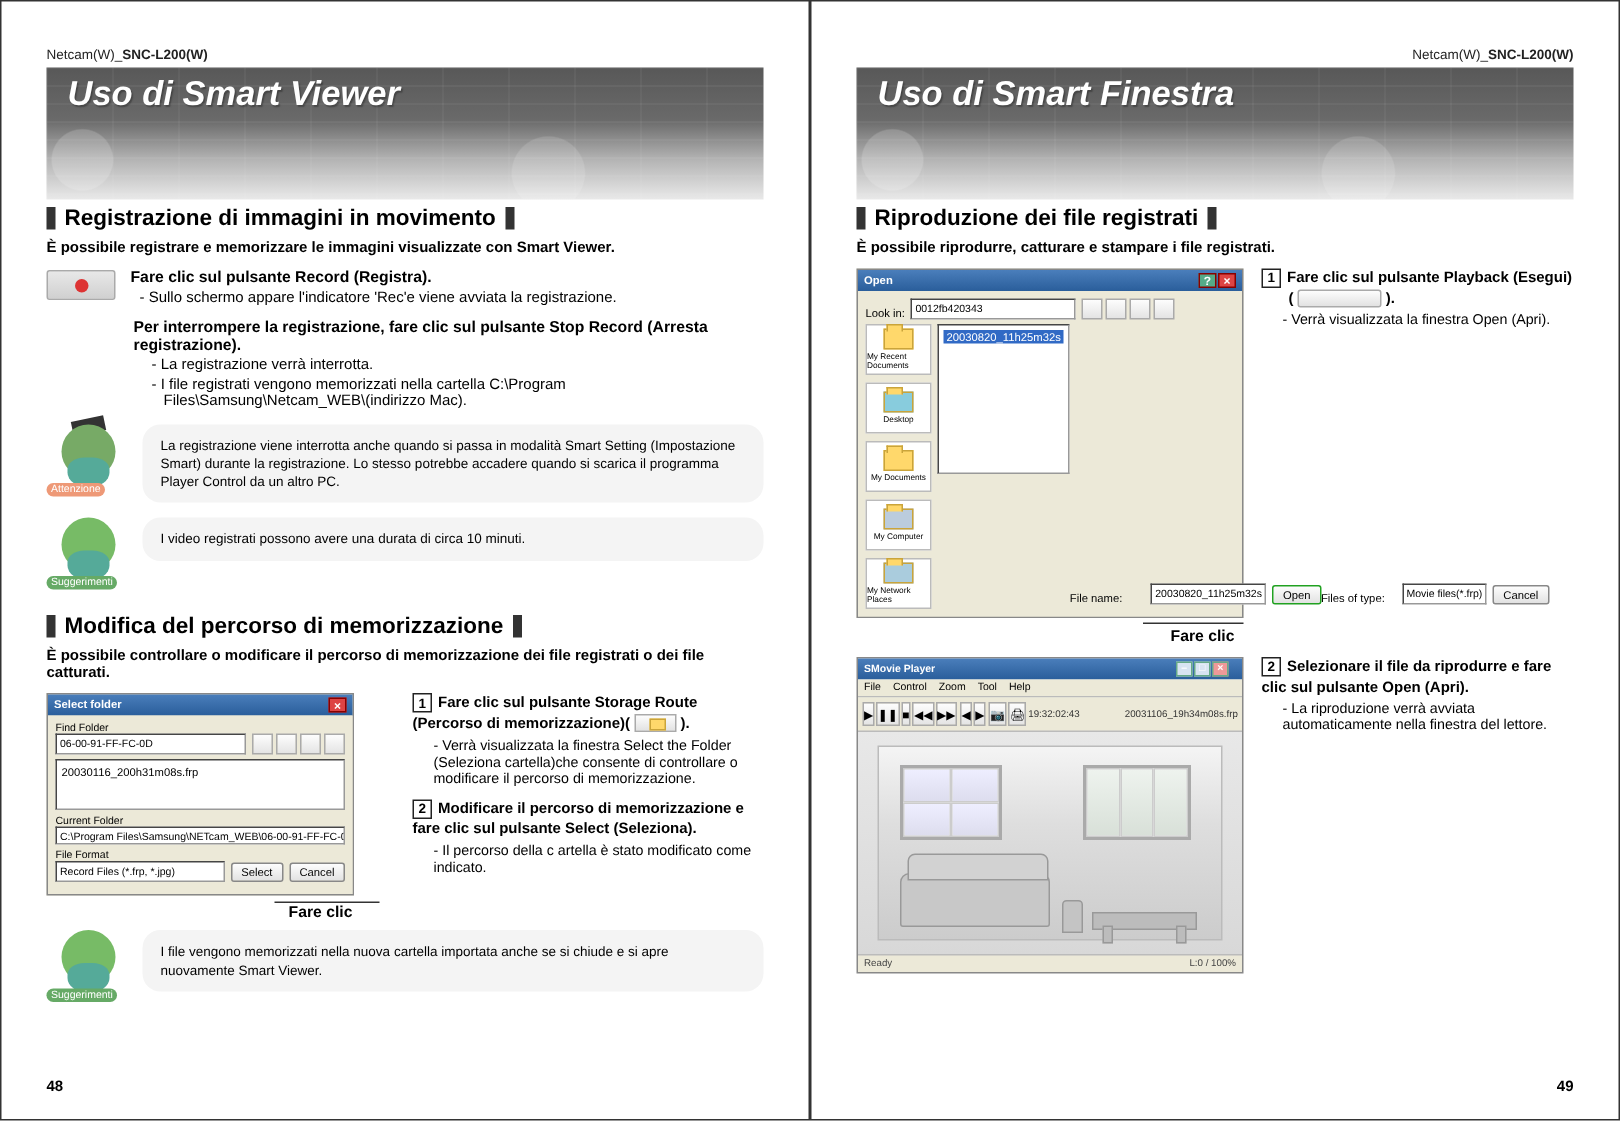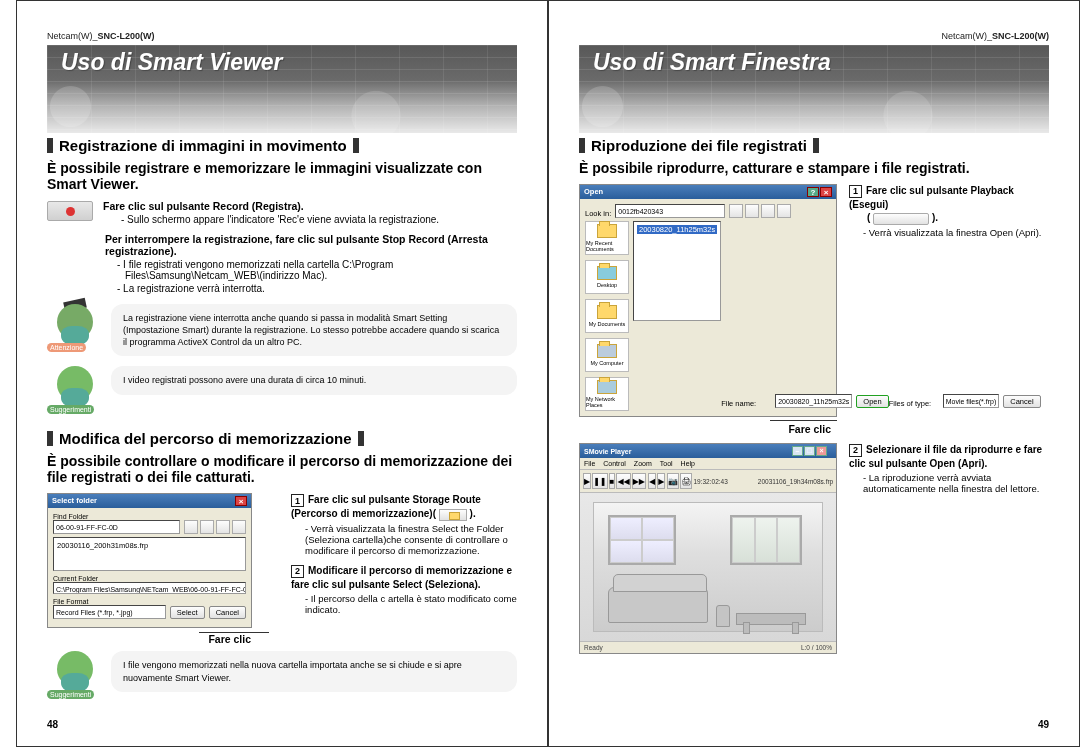--- a/index.html
+++ b/index.html
@@ -1,42 +1,42 @@
 <!DOCTYPE html>
 <html><head>
 <meta charset="utf-8">
 <style>
   * { box-sizing: border-box; margin: 0; padding: 0; }
   body { font-family: Arial, sans-serif; background: #fff; width: 1080px; height: 747px; }
-  .spread { display: flex; width: 1080px; height: 747px; padding-left: 16px; }
+  .spread { display: flex; width: 1080px; height: 747px; }
   .page { width: 540px; height: 747px; border: 1px solid #333; padding: 30px 30px 18px 30px; position: relative; background: #fff; }
   .hdr-model { font-size: 9px; color: #222; margin-bottom: 4px; }
   .hdr-model b { font-weight: bold; }
   .banner {
     height: 88px;
     background: linear-gradient(to bottom, #585858 0%, #6a6a6a 40%, #b4b4b4 70%, #e9e9e9 100%);
     position: relative;
     overflow: hidden;
   }
   .banner-title { font-size: 23px; font-weight: bold; font-style: italic; color: #fff; padding: 4px 10px 0 14px; text-shadow: 1px 1px 1px rgba(0,0,0,.3); }
   .banner-deco { position:absolute; inset:0; background:
     radial-gradient(circle at 5% 70%, rgba(255,255,255,.25) 0 20px, transparent 21px),
     radial-gradient(circle at 70% 80%, rgba(255,255,255,.2) 0 24px, transparent 25px),
     linear-gradient(rgba(255,255,255,.15) 1px, transparent 1px),
     linear-gradient(90deg, rgba(255,255,255,.12) 1px, transparent 1px);
     background-size: auto, auto, 100% 12px, 44px 100%;
     opacity:.7; }
   .section-title { font-size: 15px; font-weight: bold; display:flex; align-items:center; gap:6px; margin: 4px 0 6px 0; }
   .bar-accent { display:inline-block; width:6px; height:15px; background:#333; }
-  .intro { font-size: 14px; font-weight: bold; margin-bottom: 8px; }
+  .intro { font-size: 10px; font-weight: bold; margin-bottom: 8px; }
   .blk { display:flex; gap:10px; margin-bottom:6px; }
   .rec-icon { width:46px; height:20px; background: linear-gradient(#e8e8e8,#d0d0d0); border:1px solid #aaa; border-radius:2px; display:flex; align-items:center; justify-content:center; flex:0 0 46px; margin-top:1px;}
   .rec-dot { width:9px; height:9px; border-radius:50%; background:#d33; }
   .bold-line { font-size:10.5px; font-weight:bold; }
-  .sub { font-size:10px; margin-left:18px; margin-top:2px; }
+  .sub { font-size:10px; margin-left:6px; margin-top:2px; }
   .dash-item { font-size:10px; margin-left:28px; text-indent:-8px; padding-left:8px; margin-top:2px; }
   .note-row { display:flex; gap:8px; margin:10px 0 6px 0; align-items:flex-start; }
   .mascot { width:56px; height:46px; flex:0 0 56px; position:relative; }
   .mascot-owl { width:36px; height:36px; border-radius:50%; background:#7a6; position:absolute; top:0; left:10px; }
   .mascot-hat { width:22px; height:10px; background:#333; position:absolute; top:-4px; left:17px; transform:rotate(-12deg); }
   .mascot-body { width:28px; height:20px; background:#5a9; border-radius:40% 40% 50% 50%; position:absolute; top:22px; left:14px; }
   .tag { position:absolute; bottom:-2px; left:0; font-size:7px; color:#fff; background:#6a6; border-radius:8px; padding:1px 3px; }
   .bubble { flex:1; background:#f4f4f4; border-radius:12px; padding:8px 12px; font-size:9px; line-height:1.35; }
   .subsection-gap { margin-top:18px; }
   .two-col { display:flex; gap:12px; }
@@ -120,32 +120,32 @@
           <div class="rec-dot"></div>
         </div>
       <div style="flex:1;">
         <div class="bold-line">Fare clic sul pulsante Record (Registra).</div>
         <div class="sub">- Sullo schermo appare l'indicatore 'Rec'e viene avviata la registrazione.</div>
       </div>
     </div>
 
     <div style="margin-left:58px; margin-top:8px;">
       <div class="bold-line">Per interrompere la registrazione, fare clic sul pulsante Stop Record (Arresta registrazione).</div>
+      <div class="dash-item" style="margin-left:12px;">- La registrazione verrà interrotta.</div>
       <div class="dash-item" style="margin-left:12px;">- I file registrati vengono memorizzati nella cartella C:\Program Files\Samsung\Netcam_WEB\(indirizzo Mac).</div>
-      <div class="dash-item" style="margin-left:12px;">- La registrazione verrà interrotta.</div>
     </div>
 
     <div class="note-row">
       <div class="mascot">
         <div class="mascot-hat"></div>
           <div class="mascot-owl"></div>
           <div class="mascot-body"></div>
         <div class="tag" style="background:#e97;">Attenzione</div>
       </div>
-      <div class="bubble">La registrazione viene interrotta anche quando si passa in modalità Smart Setting (Impostazione Smart) durante la registrazione. Lo stesso potrebbe accadere quando si scarica il programma ActiveX Control da un altro PC.</div>
+      <div class="bubble">La registrazione viene interrotta anche quando si passa in modalità Smart Setting (Impostazione Smart) durante la registrazione. Lo stesso potrebbe accadere quando si scarica il programma Player Control da un altro PC.</div>
     </div>
 
     <div class="note-row">
       <div class="mascot">
         <div class="mascot-owl" style="background:#7b6;"></div>
           <div class="mascot-body"></div>
         <div class="tag">Suggerimenti</div>
       </div>
       <div class="bubble">I video registrati possono avere una durata di circa 10 minuti.</div>
     </div>

